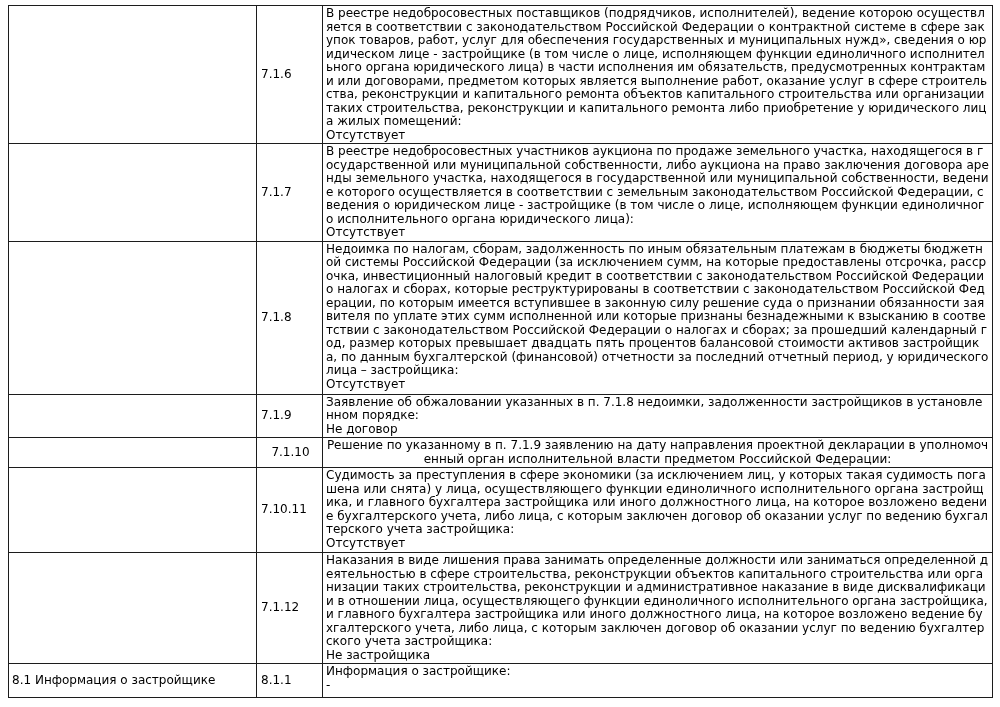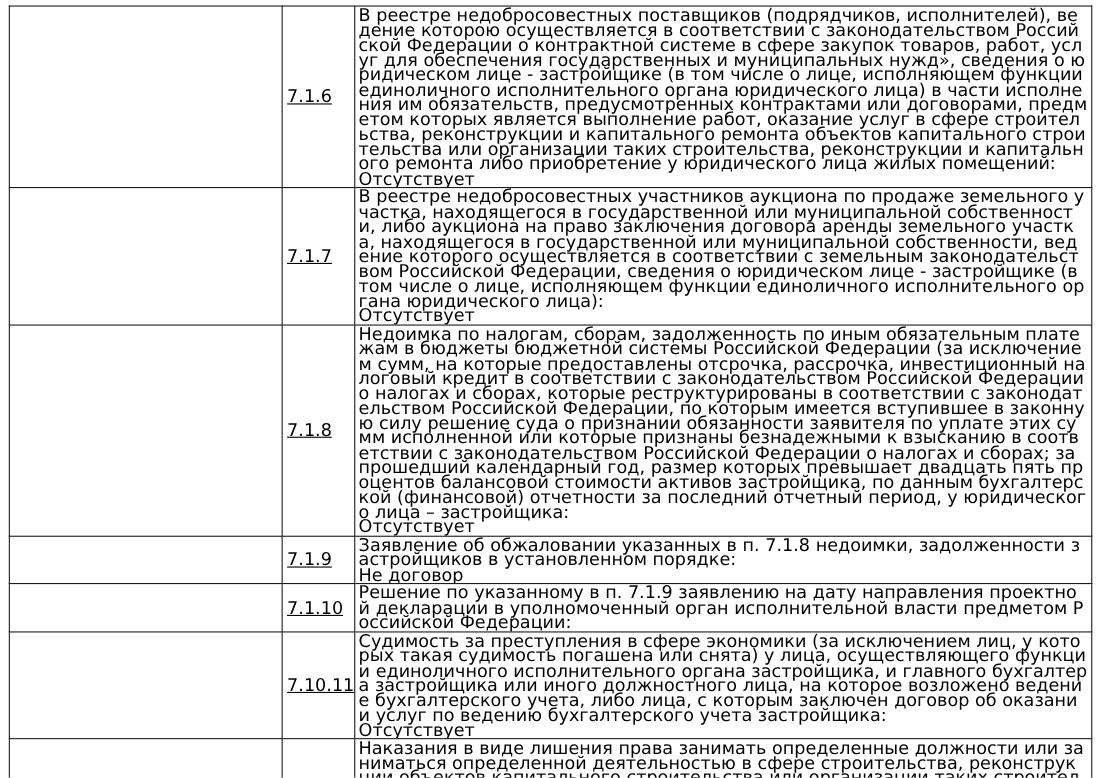--- a/index.html
+++ b/index.html
@@ -21,34 +21,33 @@
     border-collapse: collapse;
     table-layout: fixed;
     width: 984px;
     margin: 5px 0 0 8px;
   }
   col.c1 { width: 248px; }
   col.c2 { width: 66px; }
   col.c3 { width: 670px; }
   td {
     border: 1.5px solid #1c1c1c;
-    font-size: 16px;
+    font-size: 12px;
     line-height: 13.5px;
     padding: 0;
     overflow: hidden;
   }
   td.cell-left {
     vertical-align: middle;
     padding: 1px 3px 1px 3px;
     word-break: break-all;
   }
   td.cell-num {
     vertical-align: middle;
     padding: 1px 2px 1px 4px;
-    text-decoration: underline;
   }
   td.cell-text {
     vertical-align: top;
     padding: 1px 3px 1px 3px;
     word-break: break-all;
   }
   td.cell-section {
     vertical-align: middle;
     padding: 1px 3px 1px 3px;
     word-break: break-all;
@@ -98,21 +97,21 @@
 
     <tr style="height:42px;">
       <td class="cell-left"></td>
       <td class="cell-num">7.1.9</td>
       <td class="cell-text">
         <span>Заявление об обжаловании указанных в п. 7.1.8 недоимки, задолженности застройщиков в установленном порядке:</span>
         <div class="answer">Не договор</div>
       </td>
     </tr>
 
-    <tr style="height:30px;">
+    <tr style="height:30px;text-align:center;">
       <td class="cell-left"></td>
       <td class="cell-num">7.1.10</td>
       <td class="cell-text">
         <span>Решение по указанному в п. 7.1.9 заявлению на дату направления проектной декларации в уполномоченный орган исполнительной власти предметом Российской Федерации:</span>
         <div class="answer"></div>
       </td>
     </tr>
 
     <tr style="height:85px;">
       <td class="cell-left"></td>
@@ -126,16 +125,24 @@
     <tr style="height:102px;">
       <td class="cell-left"></td>
       <td class="cell-num">7.1.12</td>
       <td class="cell-text">
         <span>Наказания в виде лишения права занимать определенные должности или заниматься определенной деятельностью в сфере строительства, реконструкции объектов капитального строительства или организации таких строительства, реконструкции и административное наказание в виде дисквалификации в отношении лица, осуществляющего функции единоличного исполнительного органа застройщика, и главного бухгалтера застройщика или иного должностного лица, на которое возложено ведение бухгалтерского учета, либо лица, с которым заключен договор об оказании услуг по ведению бухгалтерского учета застройщика:</span>
         <div class="answer">Не застройщика</div>
       </td>
     </tr>
 
 
+    <tr style="height:34px;">
+      <td class="cell-left">8.1 Информация о застройщике</td>
+      <td class="cell-num">8.1.1</td>
+      <td class="cell-text">
+        <span>Информация о застройщике:</span>
+        <div class="answer">-</div>
+      </td>
+    </tr>
 
   </tbody>
     </table>
 </div>
 
 </body></html>

